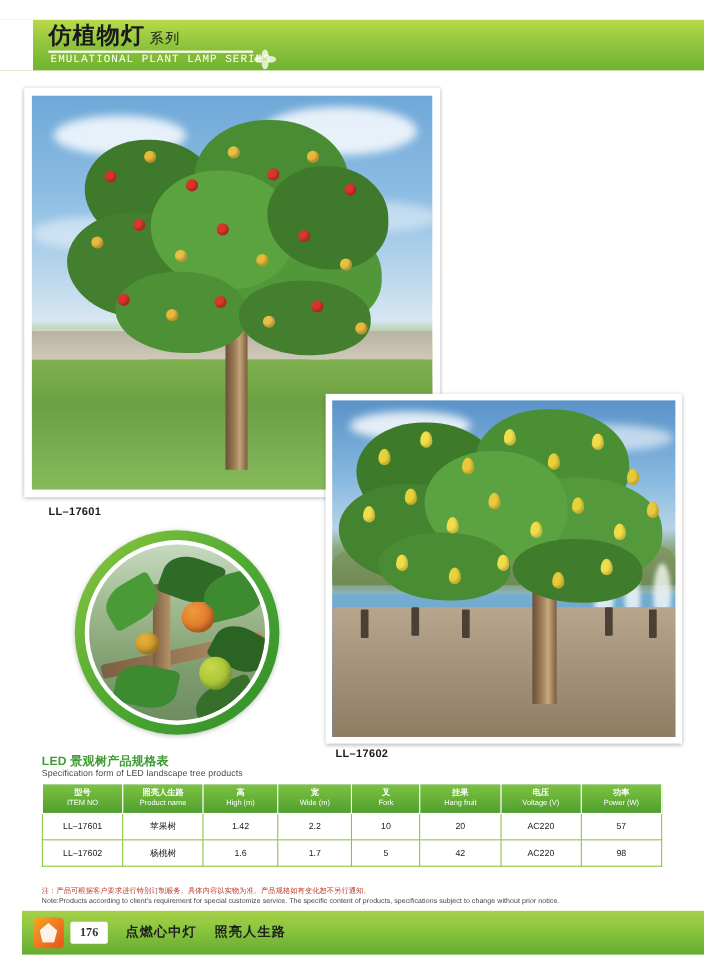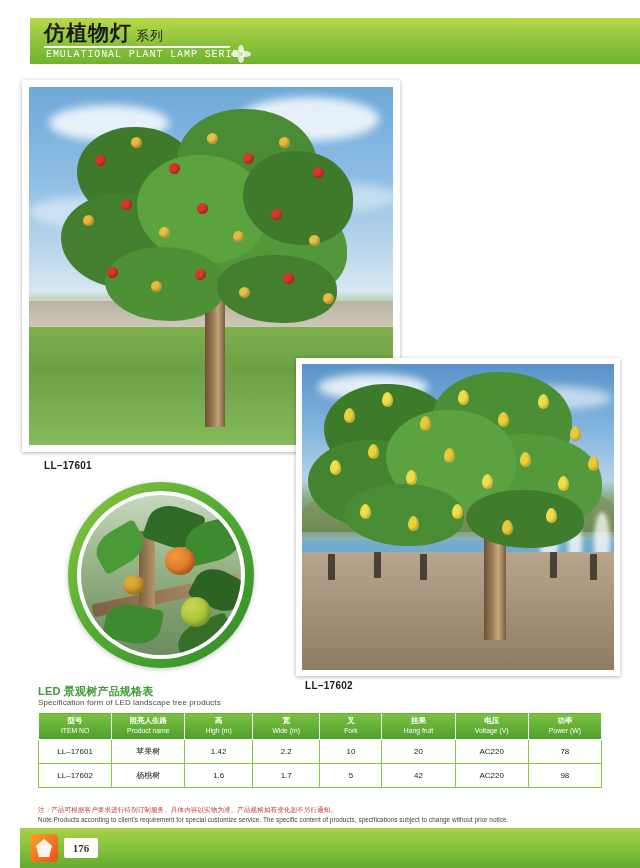--- a/index.html
+++ b/index.html
@@ -568,21 +568,21 @@
   </thead>
   <tbody>
     <tr>
       <td>LL–17601</td>
       <td>苹果树</td>
       <td>1.42</td>
       <td>2.2</td>
       <td>10</td>
       <td>20</td>
       <td>AC220</td>
-      <td>78</td>
+      <td>57</td>
     </tr>
     <tr>
       <td>LL–17602</td>
       <td>杨桃树</td>
       <td>1.6</td>
       <td>1.7</td>
       <td>5</td>
       <td>42</td>
       <td>AC220</td>
       <td>98</td>
@@ -593,13 +593,16 @@
 <div class="note-cn">注：产品可根据客户要求进行特别订制服务。具体内容以实物为准。产品规格如有变化恕不另行通知。</div>
 <div class="note-en">Note:Products according to client's requirement for special customize service. The specific content of products, specifications subject to change without prior notice.</div>
 
 <div class="watermark">http://71268044.qto...com</div>
 
 <div class="footer">
   <div class="footer-logo">
     <div class="footer-logo-inner"></div>
   </div>
   <div class="footer-page">176</div>
+  <div class="footer-slogan">
+    <span>点燃心中灯</span><span class="gap"></span><span>照亮人生路</span>
+  </div>
 </div>
 
 </body></html>

